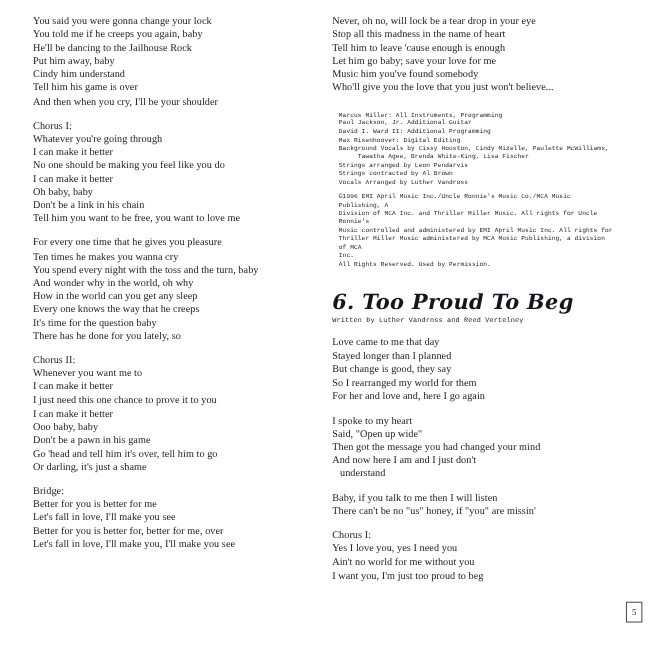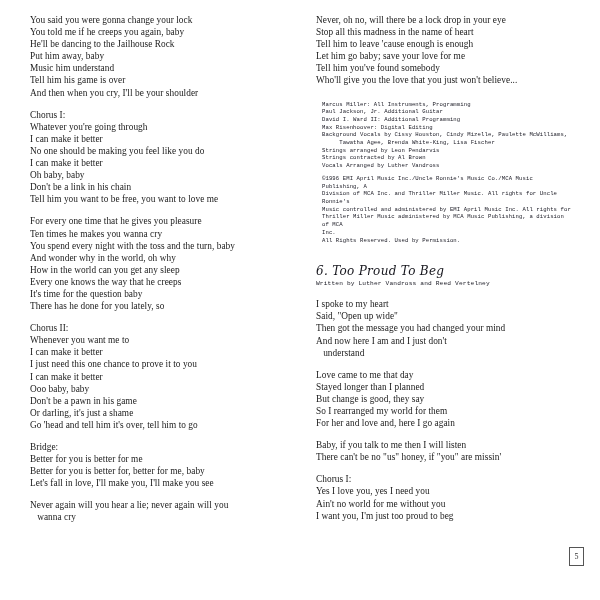--- a/index.html
+++ b/index.html
@@ -16,21 +16,21 @@
   }
   .page {
     position: relative;
     width: 600px;
     height: 600px;
     box-sizing: border-box;
     padding: 14px 18px 10px 30px;
   }
   .columns {
     display: flex;
-    gap: 18px;
+    gap: 4px;
     height: 100%;
   }
   .col {
     width: 268px;
     flex: 0 0 268px;
   }
   .lyric-line {
     font-size: 9.3px;
     line-height: 12.1px;
     white-space: pre-wrap;
@@ -57,23 +57,23 @@
   }
   .credit-gap {
     height: 5px;
   }
   .song-head {
     margin-top: 20px;
     margin-bottom: 2px;
   }
   .song-title {
     font-family: "DejaVu Serif", serif;
-    font-size: 12px;
+    font-size: 19px;
     font-style: italic;
-    font-weight: 400;
+    font-weight: 700;
     letter-spacing: 0.3px;
     color: #15151c;
   }
   .song-writer {
     font-family: "Liberation Mono", monospace;
     font-size: 6.2px;
     letter-spacing: 0.15px;
     color: #20202a;
     margin-top: 2px;
     margin-bottom: 11px;
@@ -98,21 +98,21 @@
 <div class="page">
   <div class="columns">
 
     <div class="col">
 
       <div class="stanza">
         <div class="lyric-line">You said you were gonna change your lock</div>
         <div class="lyric-line">You told me if he creeps you again, baby</div>
         <div class="lyric-line">He'll be dancing to the Jailhouse Rock</div>
         <div class="lyric-line">Put him away, baby</div>
-        <div class="lyric-line">Music him understand</div>
+        <div class="lyric-line">Cindy him understand</div>
         <div class="lyric-line">Tell him his game is over</div>
         <div class="lyric-line">And then when you cry, I'll be your shoulder</div>
       </div>
 
       <div class="stanza">
         <div class="lyric-line">Chorus I:</div>
         <div class="lyric-line">Whatever you're going through</div>
         <div class="lyric-line">I can make it better</div>
         <div class="lyric-line">No one should be making you feel like you do</div>
         <div class="lyric-line">I can make it better</div>
@@ -133,46 +133,43 @@
       </div>
 
       <div class="stanza">
         <div class="lyric-line">Chorus II:</div>
         <div class="lyric-line">Whenever you want me to</div>
         <div class="lyric-line">I can make it better</div>
         <div class="lyric-line">I just need this one chance to prove it to you</div>
         <div class="lyric-line">I can make it better</div>
         <div class="lyric-line">Ooo baby, baby</div>
         <div class="lyric-line">Don't be a pawn in his game</div>
+        <div class="lyric-line">Go 'head and tell him it's over, tell him to go</div>
         <div class="lyric-line">Or darling, it's just a shame</div>
-        <div class="lyric-line">Go 'head and tell him it's over, tell him to go</div>
       </div>
 
       <div class="stanza">
         <div class="lyric-line">Bridge:</div>
         <div class="lyric-line">Better for you is better for me</div>
-        <div class="lyric-line">Better for you is better for, better for me, baby</div>
+        <div class="lyric-line">Let's fall in love, I'll make you see</div>
+        <div class="lyric-line">Better for you is better for, better for me, over</div>
         <div class="lyric-line">Let's fall in love, I'll make you, I'll make you see</div>
       </div>
 
-      <div class="stanza tight">
-        <div class="lyric-line">Never again will you hear a lie; never again will you</div>
-        <div class="lyric-line">   wanna cry</div>
-      </div>
 
     </div>
 
     <div class="col">
 
       <div class="stanza">
-        <div class="lyric-line">Never, oh no, will there be a lock drop in your eye</div>
+        <div class="lyric-line">Never, oh no, will lock be a tear drop in your eye</div>
         <div class="lyric-line">Stop all this madness in the name of heart</div>
         <div class="lyric-line">Tell him to leave 'cause enough is enough</div>
         <div class="lyric-line">Let him go baby; save your love for me</div>
-        <div class="lyric-line">Tell him you've found somebody</div>
+        <div class="lyric-line">Music him you've found somebody</div>
         <div class="lyric-line">Who'll give you the love that you just won't believe...</div>
       </div>
 
       <div class="credits">
         <div class="credit-line">Marcus Miller: All Instruments, Programming</div>
         <div class="credit-line">Paul Jackson, Jr. Additional Guitar</div>
         <div class="credit-line">David I. Ward II: Additional Programming</div>
         <div class="credit-line">Max Risenhoover: Digital Editing</div>
         <div class="credit-line">Background Vocals by Cissy Houston, Cindy Mizelle, Paulette McWilliams,</div>
         <div class="credit-line">     Tawatha Agee, Brenda White-King, Lisa Fischer</div>
@@ -189,36 +186,36 @@
         <div class="credit-line">Inc.</div>
         <div class="credit-line">All Rights Reserved. Used by Permission.</div>
       </div>
 
       <div class="song-head">
         <div class="song-title">6. Too Proud To Beg</div>
       </div>
       <div class="song-writer">Written by Luther Vandross and Reed Vertelney</div>
 
       <div class="stanza">
+        <div class="lyric-line">Love came to me that day</div>
+        <div class="lyric-line">Stayed longer than I planned</div>
+        <div class="lyric-line">But change is good, they say</div>
+        <div class="lyric-line">So I rearranged my world for them</div>
+        <div class="lyric-line">For her and love and, here I go again</div>
+      </div>
+
+      <div class="stanza">
         <div class="lyric-line">I spoke to my heart</div>
         <div class="lyric-line">Said, "Open up wide"</div>
         <div class="lyric-line">Then got the message you had changed your mind</div>
         <div class="lyric-line">And now here I am and I just don't</div>
         <div class="lyric-line">   understand</div>
       </div>
 
       <div class="stanza">
-        <div class="lyric-line">Love came to me that day</div>
-        <div class="lyric-line">Stayed longer than I planned</div>
-        <div class="lyric-line">But change is good, they say</div>
-        <div class="lyric-line">So I rearranged my world for them</div>
-        <div class="lyric-line">For her and love and, here I go again</div>
-      </div>
-
-      <div class="stanza">
         <div class="lyric-line">Baby, if you talk to me then I will listen</div>
         <div class="lyric-line">There can't be no "us" honey, if "you" are missin'</div>
       </div>
 
       <div class="stanza">
         <div class="lyric-line">Chorus I:</div>
         <div class="lyric-line">Yes I love you, yes I need you</div>
         <div class="lyric-line">Ain't no world for me without you</div>
         <div class="lyric-line">I want you, I'm just too proud to beg</div>
       </div>

